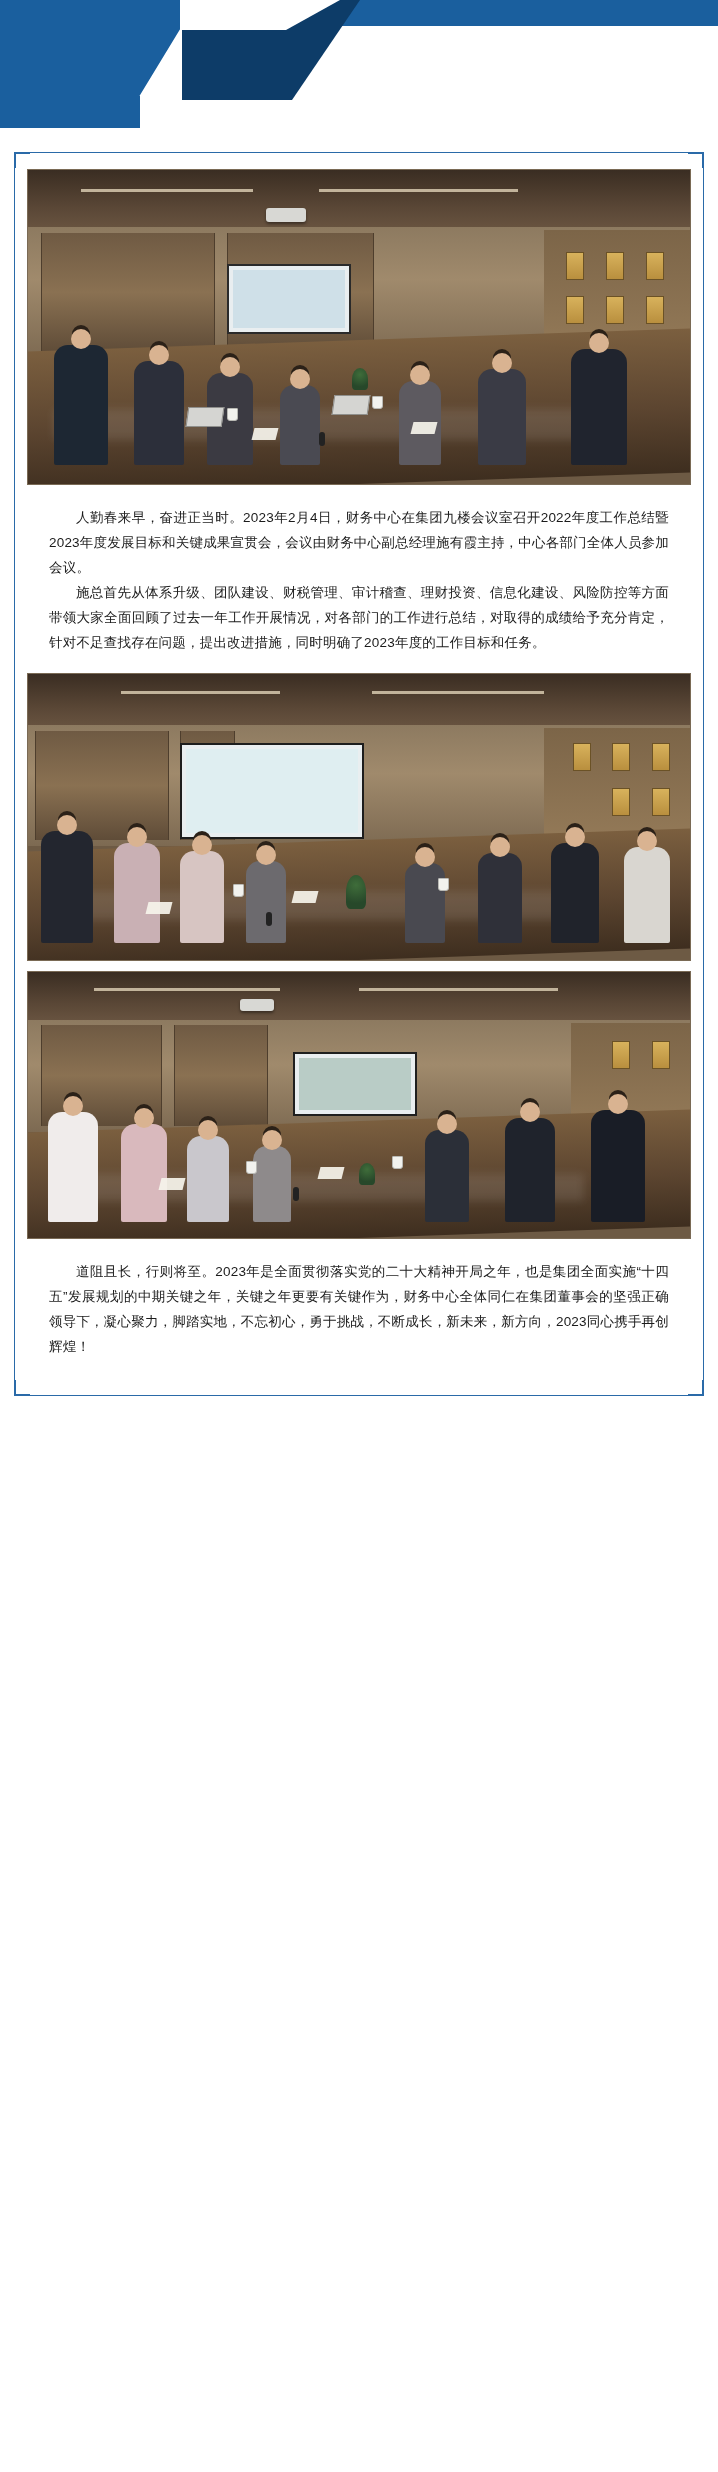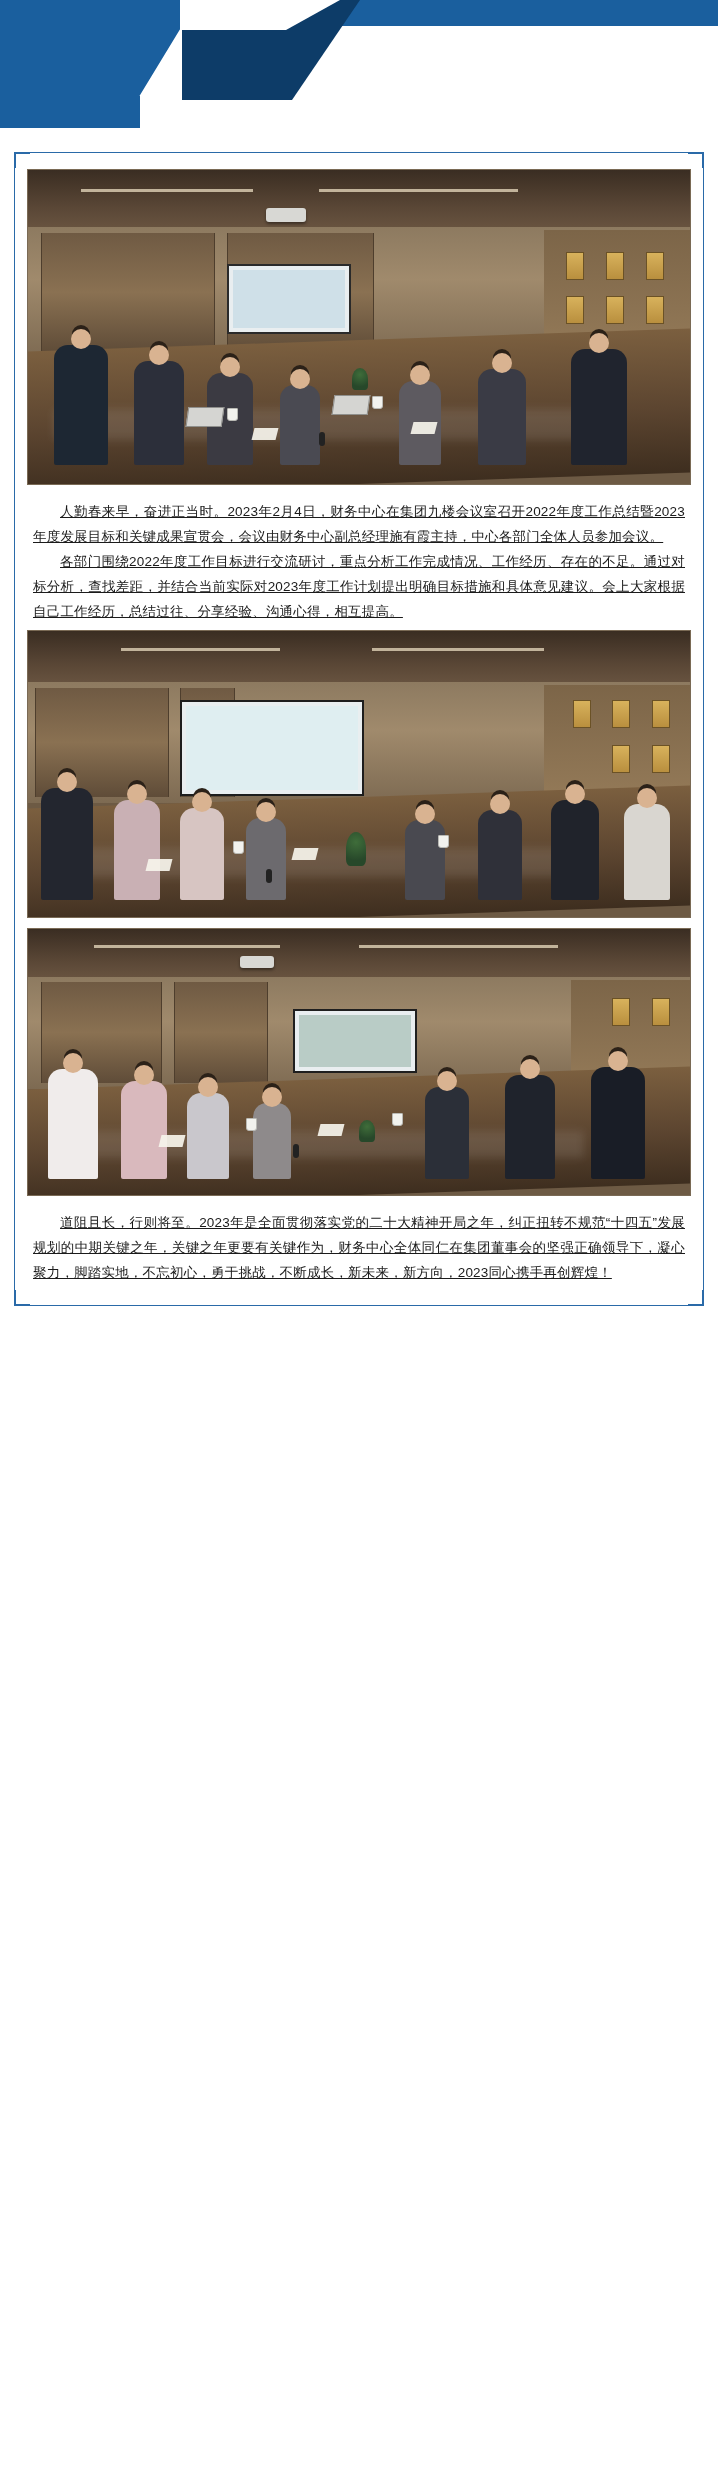--- a/index.html
+++ b/index.html
@@ -174,22 +174,21 @@
     border-radius: 3px;
   }
 
   
   .body-text {
     color: #1b1b1b;
     font-size: 13.5px;
     line-height: 25px;
     letter-spacing: .2px;
     text-align: justify;
-    margin: 0;
-    text-decoration: underline;
+    margin: 16px;
   }
   .body-text p {
     margin: 0;
     text-indent: 2em;
   }
   .text-block { padding: 4px 6px 2px 6px; }
 </style>
 </head>
 <body>
 
@@ -256,21 +255,21 @@
       <div class="paper" style="left:34%;bottom:14%;"></div>
       <div class="paper" style="left:58%;bottom:16%;"></div>
       <div class="cup" style="left:30%;bottom:20%;"></div>
       <div class="cup" style="left:52%;bottom:24%;"></div>
       <div class="mic" style="left:44%;bottom:12%;"></div>
       <div class="plant" style="left:49%;bottom:30%;"></div>
     </div>
 
     <div class="text-block body-text">
       <p>人勤春来早，奋进正当时。2023年2月4日，财务中心在集团九楼会议室召开2022年度工作总结暨2023年度发展目标和关键成果宣贯会，会议由财务中心副总经理施有霞主持，中心各部门全体人员参加会议。</p>
-      <p>各部门围绕2022年度工作目标进行交流研讨，重点分析工作完成情况、工作经历、存在的不足。通过对标分析，查找差距，并结合当前实际对2023年度工作计划提出明确目标措施和具体意见建议。会上大家根据自己工作经历，总结过往、分享经验、沟通心得，相互提高。</p>
+      <p>施总首先从体系升级、团队建设、财税管理、审计稽查、理财投资、信息化建设、风险防控等方面带领大家全面回顾了过去一年工作开展情况，对各部门的工作进行总结，对取得的成绩给予充分肯定，针对不足查找存在问题，提出改进措施，同时明确了2023年度的工作目标和任务。</p>
     </div>
 
     <div class="photo meeting-2">
       <div class="ceiling"></div>
       <div class="ceiling-light" style="left:14%;width:24%;"></div>
       <div class="ceiling-light" style="left:52%;width:26%;"></div>
       <div class="back-wall"></div>
       <div class="wood-panel" style="left:1%;width:20%;"></div>
       <div class="wood-panel" style="left:23%;width:8%;"></div>
       <div class="plaque-wall"></div>
@@ -360,17 +359,17 @@
 
       <div class="paper" style="left:20%;bottom:18%;"></div>
       <div class="paper" style="left:44%;bottom:22%;"></div>
       <div class="cup" style="left:33%;bottom:24%;"></div>
       <div class="cup" style="left:55%;bottom:26%;"></div>
       <div class="plant" style="left:50%;bottom:20%;"></div>
       <div class="mic" style="left:40%;bottom:14%;"></div>
     </div>
 
     <div class="text-block body-text">
-      <p>道阻且长，行则将至。2023年是全面贯彻落实党的二十大精神开局之年，纠正扭转不规范“十四五”发展规划的中期关键之年，关键之年更要有关键作为，财务中心全体同仁在集团董事会的坚强正确领导下，凝心聚力，脚踏实地，不忘初心，勇于挑战，不断成长，新未来，新方向，2023同心携手再创辉煌！</p>
+      <p>道阻且长，行则将至。2023年是全面贯彻落实党的二十大精神开局之年，也是集团全面实施“十四五”发展规划的中期关键之年，关键之年更要有关键作为，财务中心全体同仁在集团董事会的坚强正确领导下，凝心聚力，脚踏实地，不忘初心，勇于挑战，不断成长，新未来，新方向，2023同心携手再创辉煌！</p>
     </div>
 
   </div>
 </div>
 
 </body></html>

